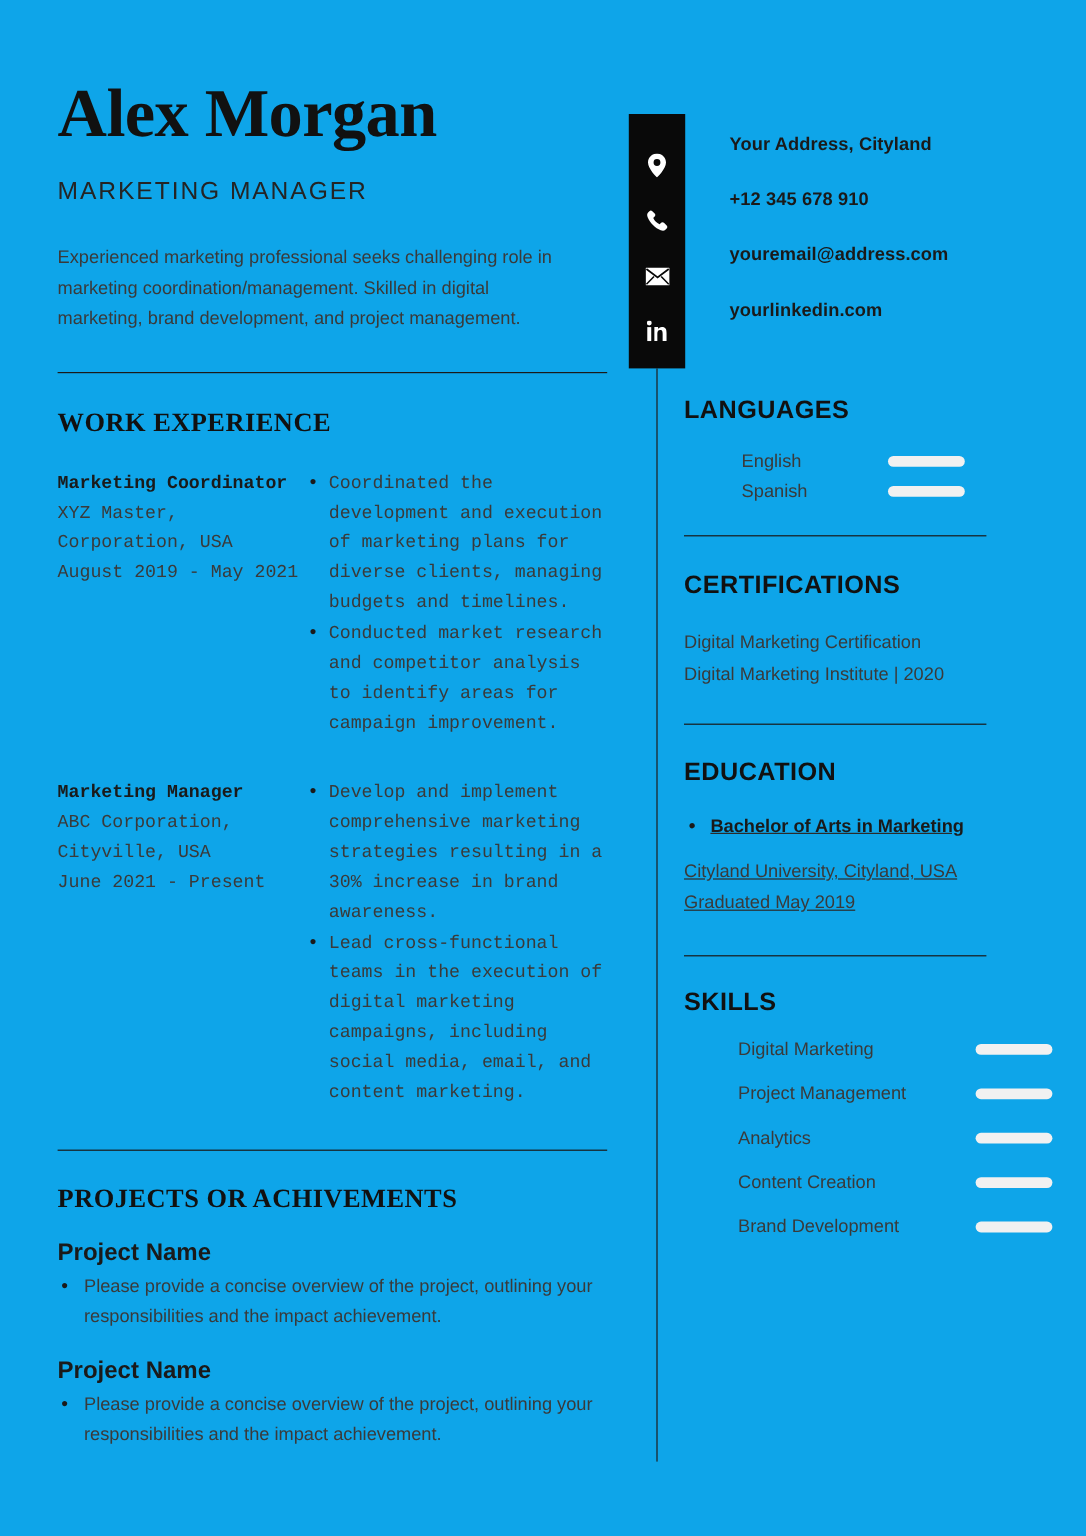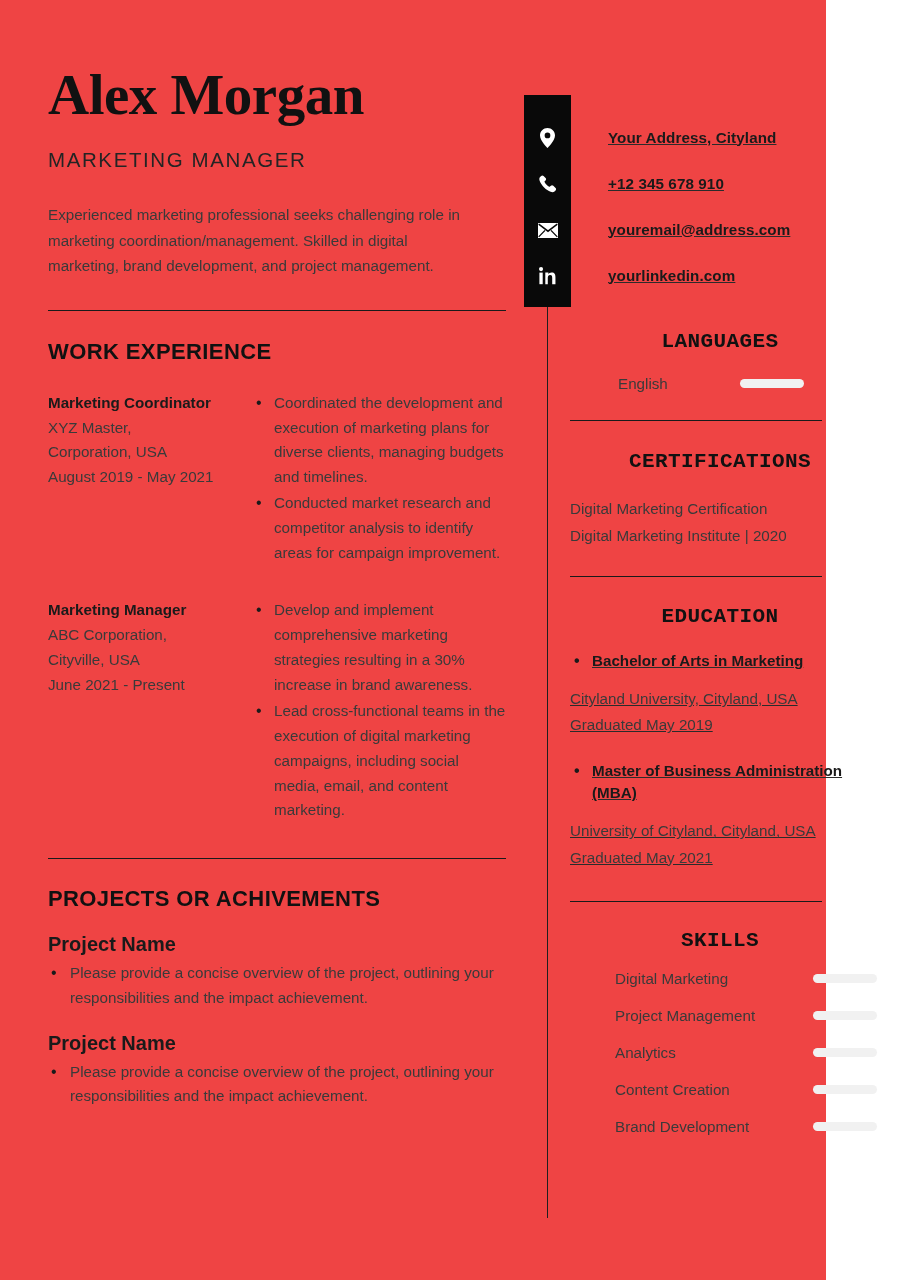--- a/index.html
+++ b/index.html
@@ -12,23 +12,23 @@
 
   body {
     font-family: "Liberation Sans", sans-serif;
     color: #2b2b2b;
     position: relative;
     overflow: hidden;
   }
 
   .page {
     position: relative;
-    width: 826px;
+    width: 905px;
     height: 1280px;
-    background: #ef4444;
+    background: #0ea5e9;
     padding-left: 30px;
   }
 
   
   .left-col {
     position: absolute;
     left: 48px;
     top: 0;
     width: 460px;
   }
@@ -63,34 +63,35 @@
     border: 0;
     border-top: 1.4px solid #1a1a1a;
     width: 458px;
     margin: 0;
   }
 
   .rule-work { margin-top: 31px; }
   .rule-projects { margin-top: 34px; }
 
   .sec-heading {
-    font-family: Liberation Sans, sans-serif;
+    font-family: Liberation Serif, serif;
     font-weight: 700;
     font-size: 22px;
     letter-spacing: 0.4px;
     color: #111111;
   }
 
   .sec-heading-work { margin-top: 28px; }
   .sec-heading-projects { margin-top: 27px; }
 
   
   .job {
     display: flex;
     margin-top: 26px;
+    font-family: Liberation Mono, monospace;
   }
   .job-left {
     width: 206px;
     flex: 0 0 206px;
     font-size: 15.2px;
     line-height: 1.64;
     color: #3a3a3a;
   }
   .job-role {
     font-weight: 700;
@@ -182,50 +183,48 @@
     display: flex;
     align-items: center;
     justify-content: center;
     color: #ffffff;
   }
   .c-icon svg { display: block; }
 
   .contact-list {
     position: absolute;
     left: 608px;
-    top: 96px;
+    top: 79px;
     width: 280px;
     padding-top: 18px;
-    text-decoration: underline;
   }
   .contact-item {
     height: 46px;
     display: flex;
     align-items: center;
     font-size: 15.2px;
     font-weight: 700;
     color: #1a1a1a;
     letter-spacing: 0.1px;
   }
 
   
   .right-col {
     position: absolute;
     left: 570px;
     top: 330px;
     width: 300px;
   }
 
   .r-heading {
-    font-family: Liberation Mono, monospace;
+    font-family: Liberation Sans, sans-serif;
     font-weight: 700;
     font-size: 21px;
     letter-spacing: 0.4px;
     color: #111111;
-    text-align: center;
   }
 
   .r-rule {
     border: 0;
     border-top: 1.3px solid #1a1a1a;
     width: 252px;
     margin: 0;
   }
 
   
@@ -399,20 +398,26 @@
   <div class="right-col">
 
     <h2 class="r-heading">LANGUAGES</h2>
     <div class="lang-rows">
       <div class="bar-row">
         <span class="bar-label">English</span>
         <span class="bar-track">
           <span class="bar-fill" style="width: 92%;"></span>
         </span>
       </div>
+      <div class="bar-row">
+        <span class="bar-label">Spanish</span>
+        <span class="bar-track">
+          <span class="bar-fill" style="width: 63%;"></span>
+        </span>
+      </div>
     </div>
 
     <hr class="r-rule rule-after-lang">
 
     <h2 class="r-heading sec-certs">CERTIFICATIONS</h2>
     <div class="cert-block">
       <div class="cert-line">Digital Marketing Certification</div>
       <div class="cert-line">Digital Marketing Institute | 2020</div>
     </div>
 
@@ -421,27 +426,20 @@
     <h2 class="r-heading sec-edu">EDUCATION</h2>
 
     <div class="edu-entry">
       <div class="edu-degree">Bachelor of Arts in Marketing</div>
       <div class="edu-detail">
         <div>Cityland University, Cityland, USA</div>
         <div>Graduated May 2019</div>
       </div>
     </div>
 
-    <div class="edu-entry">
-      <div class="edu-degree">Master of Business Administration (MBA)</div>
-      <div class="edu-detail">
-        <div>University of Cityland, Cityland, USA</div>
-        <div>Graduated May 2021</div>
-      </div>
-    </div>
 
     <hr class="r-rule rule-after-edu">
 
     <h2 class="r-heading sec-skills">SKILLS</h2>
     <div class="skill-rows">
       <div class="bar-row">
         <span class="bar-label">Digital Marketing</span>
         <span class="bar-track">
           <span class="bar-fill" style="width: 95%;"></span>
         </span>

